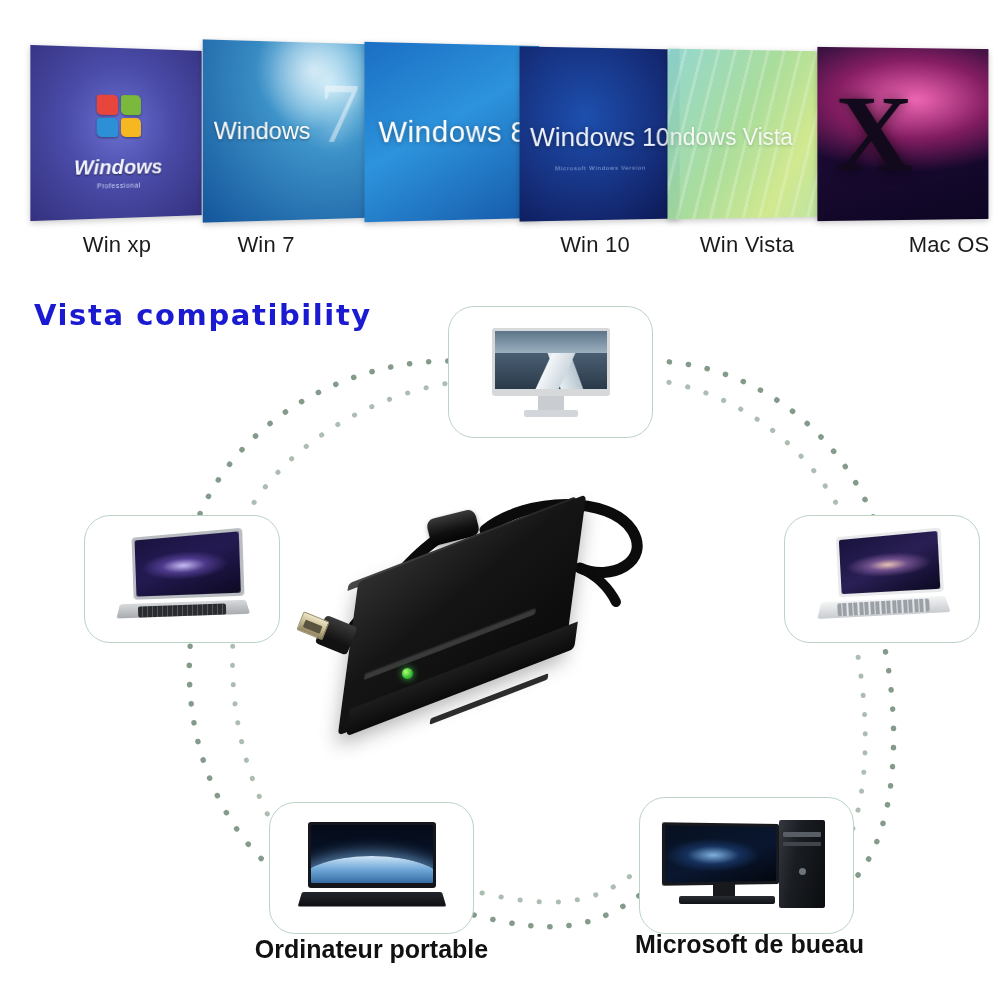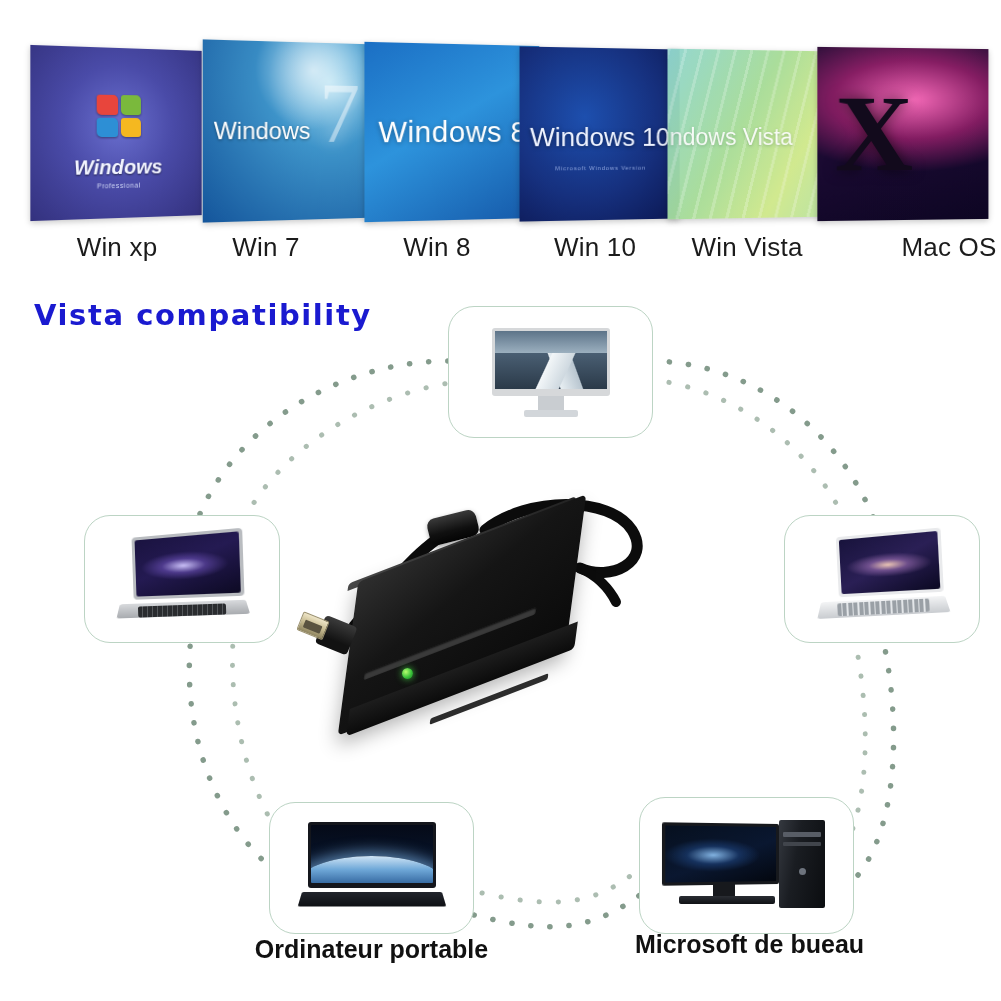--- a/index.html
+++ b/index.html
@@ -24,21 +24,21 @@
   .os-panel {
     position: absolute;
     overflow: hidden;
     box-shadow: 0 2px 6px rgba(0,0,0,0.22);
   }
   .os-label {
     position: absolute;
     top: 232px;
     width: 170px;
     text-align: center;
-    font-size: 26px;
+    font-size: 22px;
     color: #1b1b1b;
     font-family: "Liberation Sans", "DejaVu Sans", sans-serif;
     letter-spacing: 0.2px;
     white-space: nowrap;
   }
 
   
   .p-xp      { left:30px;  top:48px;  width:178px; height:170px;
                transform: perspective(700px) rotateY(16deg);
                background: radial-gradient(ellipse at 50% 45%, #6a6fcf 0%, #4a4ba8 45%, #33317e 100%); }
@@ -335,21 +335,20 @@
     <div class="vista-rays"></div>
     <div class="vista-word">indows Vista</div>
   </div>
 
   <div class="os-panel p-mac">
     <div class="mac-x">X</div>
   </div>
 
   <div class="os-label" style="left:32px;">Win xp</div>
   <div class="os-label" style="left:181px;">Win 7</div>
-  <div class="os-label" style="left:352px;">Win 8</div>
   <div class="os-label" style="left:510px;">Win 10</div>
   <div class="os-label" style="left:662px;">Win Vista</div>
   <div class="os-label" style="left:864px;">Mac OS</div>
 </div>
 
 <div id="headline">Vista compatibility</div>
 
 <div id="diagram">
 
   <svg id="dots-svg" viewBox="0 0 1001 726">

